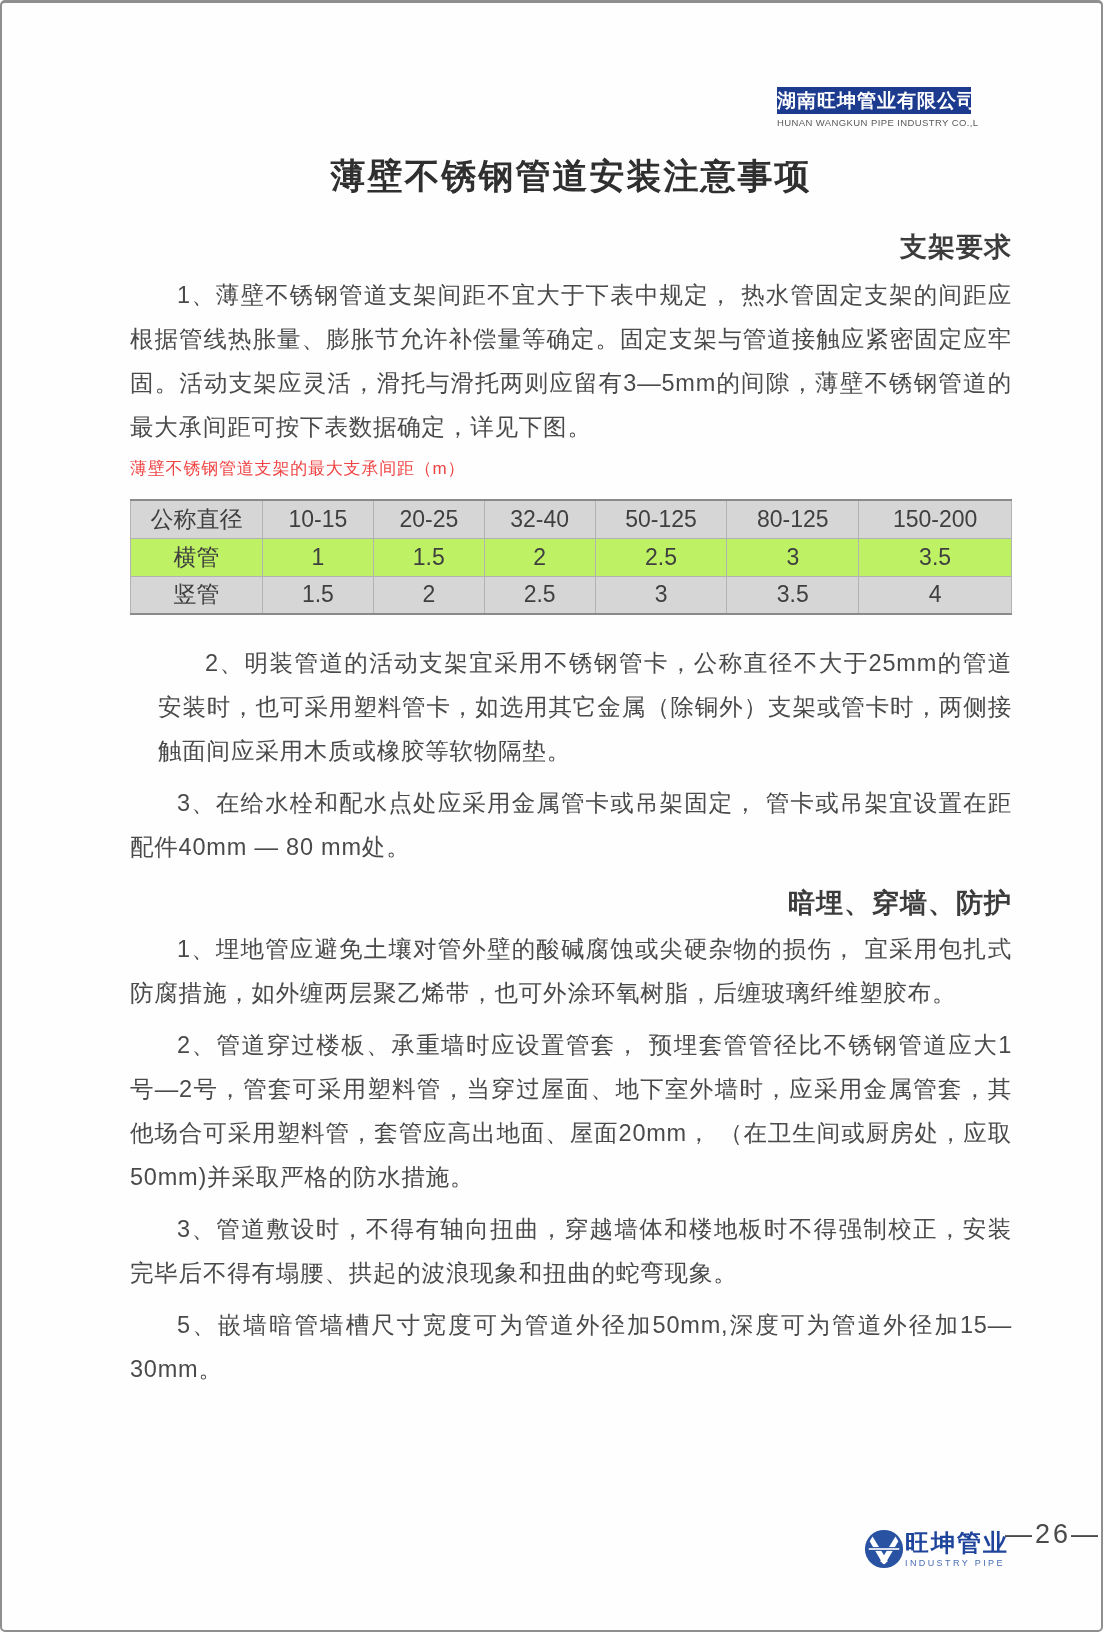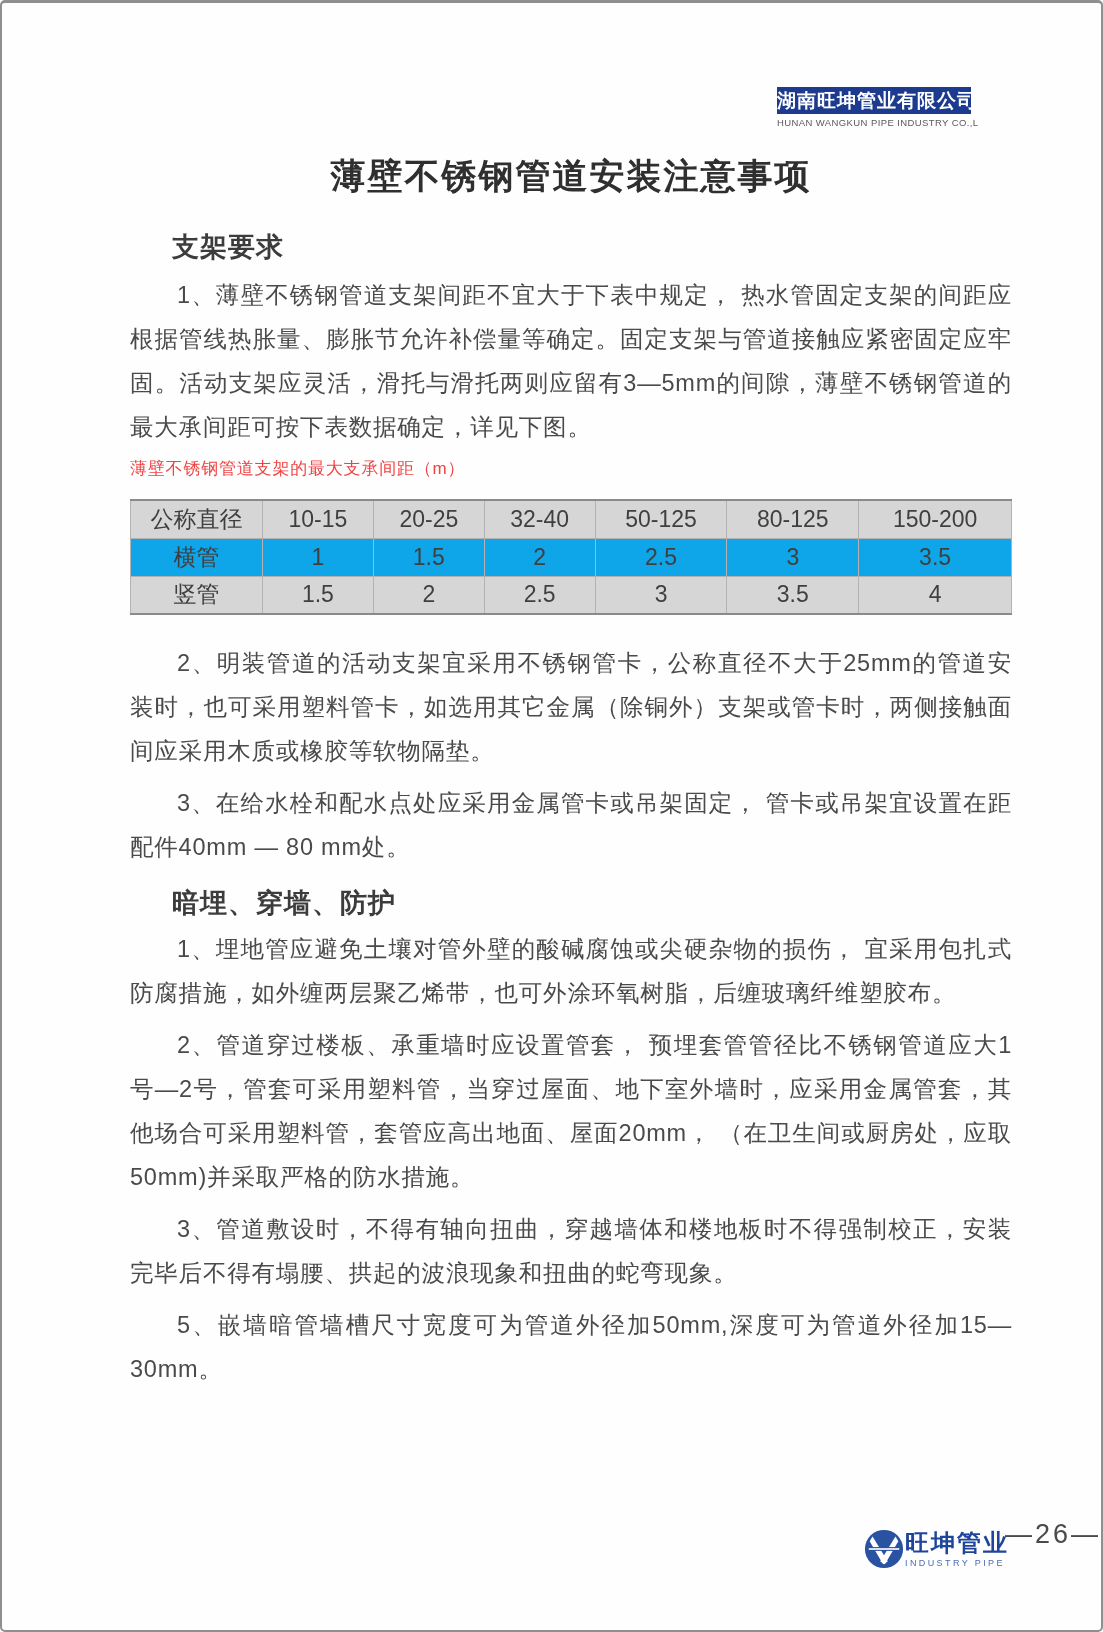--- a/index.html
+++ b/index.html
@@ -56,32 +56,33 @@
     color: #2f2f2f;
     line-height: 46px;
   }
   .sec-heading {
     margin: 30px 0 0 42px;
     font-size: 27px;
     font-weight: bold;
     color: #3c3c3c;
     line-height: 36px;
     letter-spacing: 1px;
+    text-align: right;
   }
   .para {
     margin: 8px 0 0 0;
     font-size: 23.5px;
     line-height: 44px;
     letter-spacing: 0.8px;
     text-align: justify;
     text-indent: 2em;
     color: #4a4a4a;
   }
   .para.tight { margin-top: 6px; }
-  .para.after-table { margin-top: 26px; }
+  .para.after-table { margin-top: 26px; margin-left: 28px; }
   .table-caption {
     margin: 2px 0 0 0;
     font-size: 17px;
     line-height: 36px;
     letter-spacing: 0.8px;
     color: #ef4444;
   }
   table.spacing-table {
     width: 100%;
     margin-top: 12px;
@@ -93,21 +94,21 @@
     border-bottom: 2px solid #8a8a8a;
   }
   table.spacing-table th,
   table.spacing-table td {
     border: 1px solid #b2b2b2;
     height: 38px;
     font-weight: normal;
     padding: 0 4px;
   }
   table.spacing-table tr.row-gray { background: #d6d6d6; }
-  table.spacing-table tr.row-white { background: #0ea5e9; }
+  table.spacing-table tr.row-white { background: #bef264; }
   table.spacing-table th.first-col,
   table.spacing-table td.first-col { width: 132px; }
   
   .page-number {
     position: absolute;
     left: 0; right: 0;
     bottom: 80px;
     text-align: right;
     font-size: 27px;
     letter-spacing: 3px;

